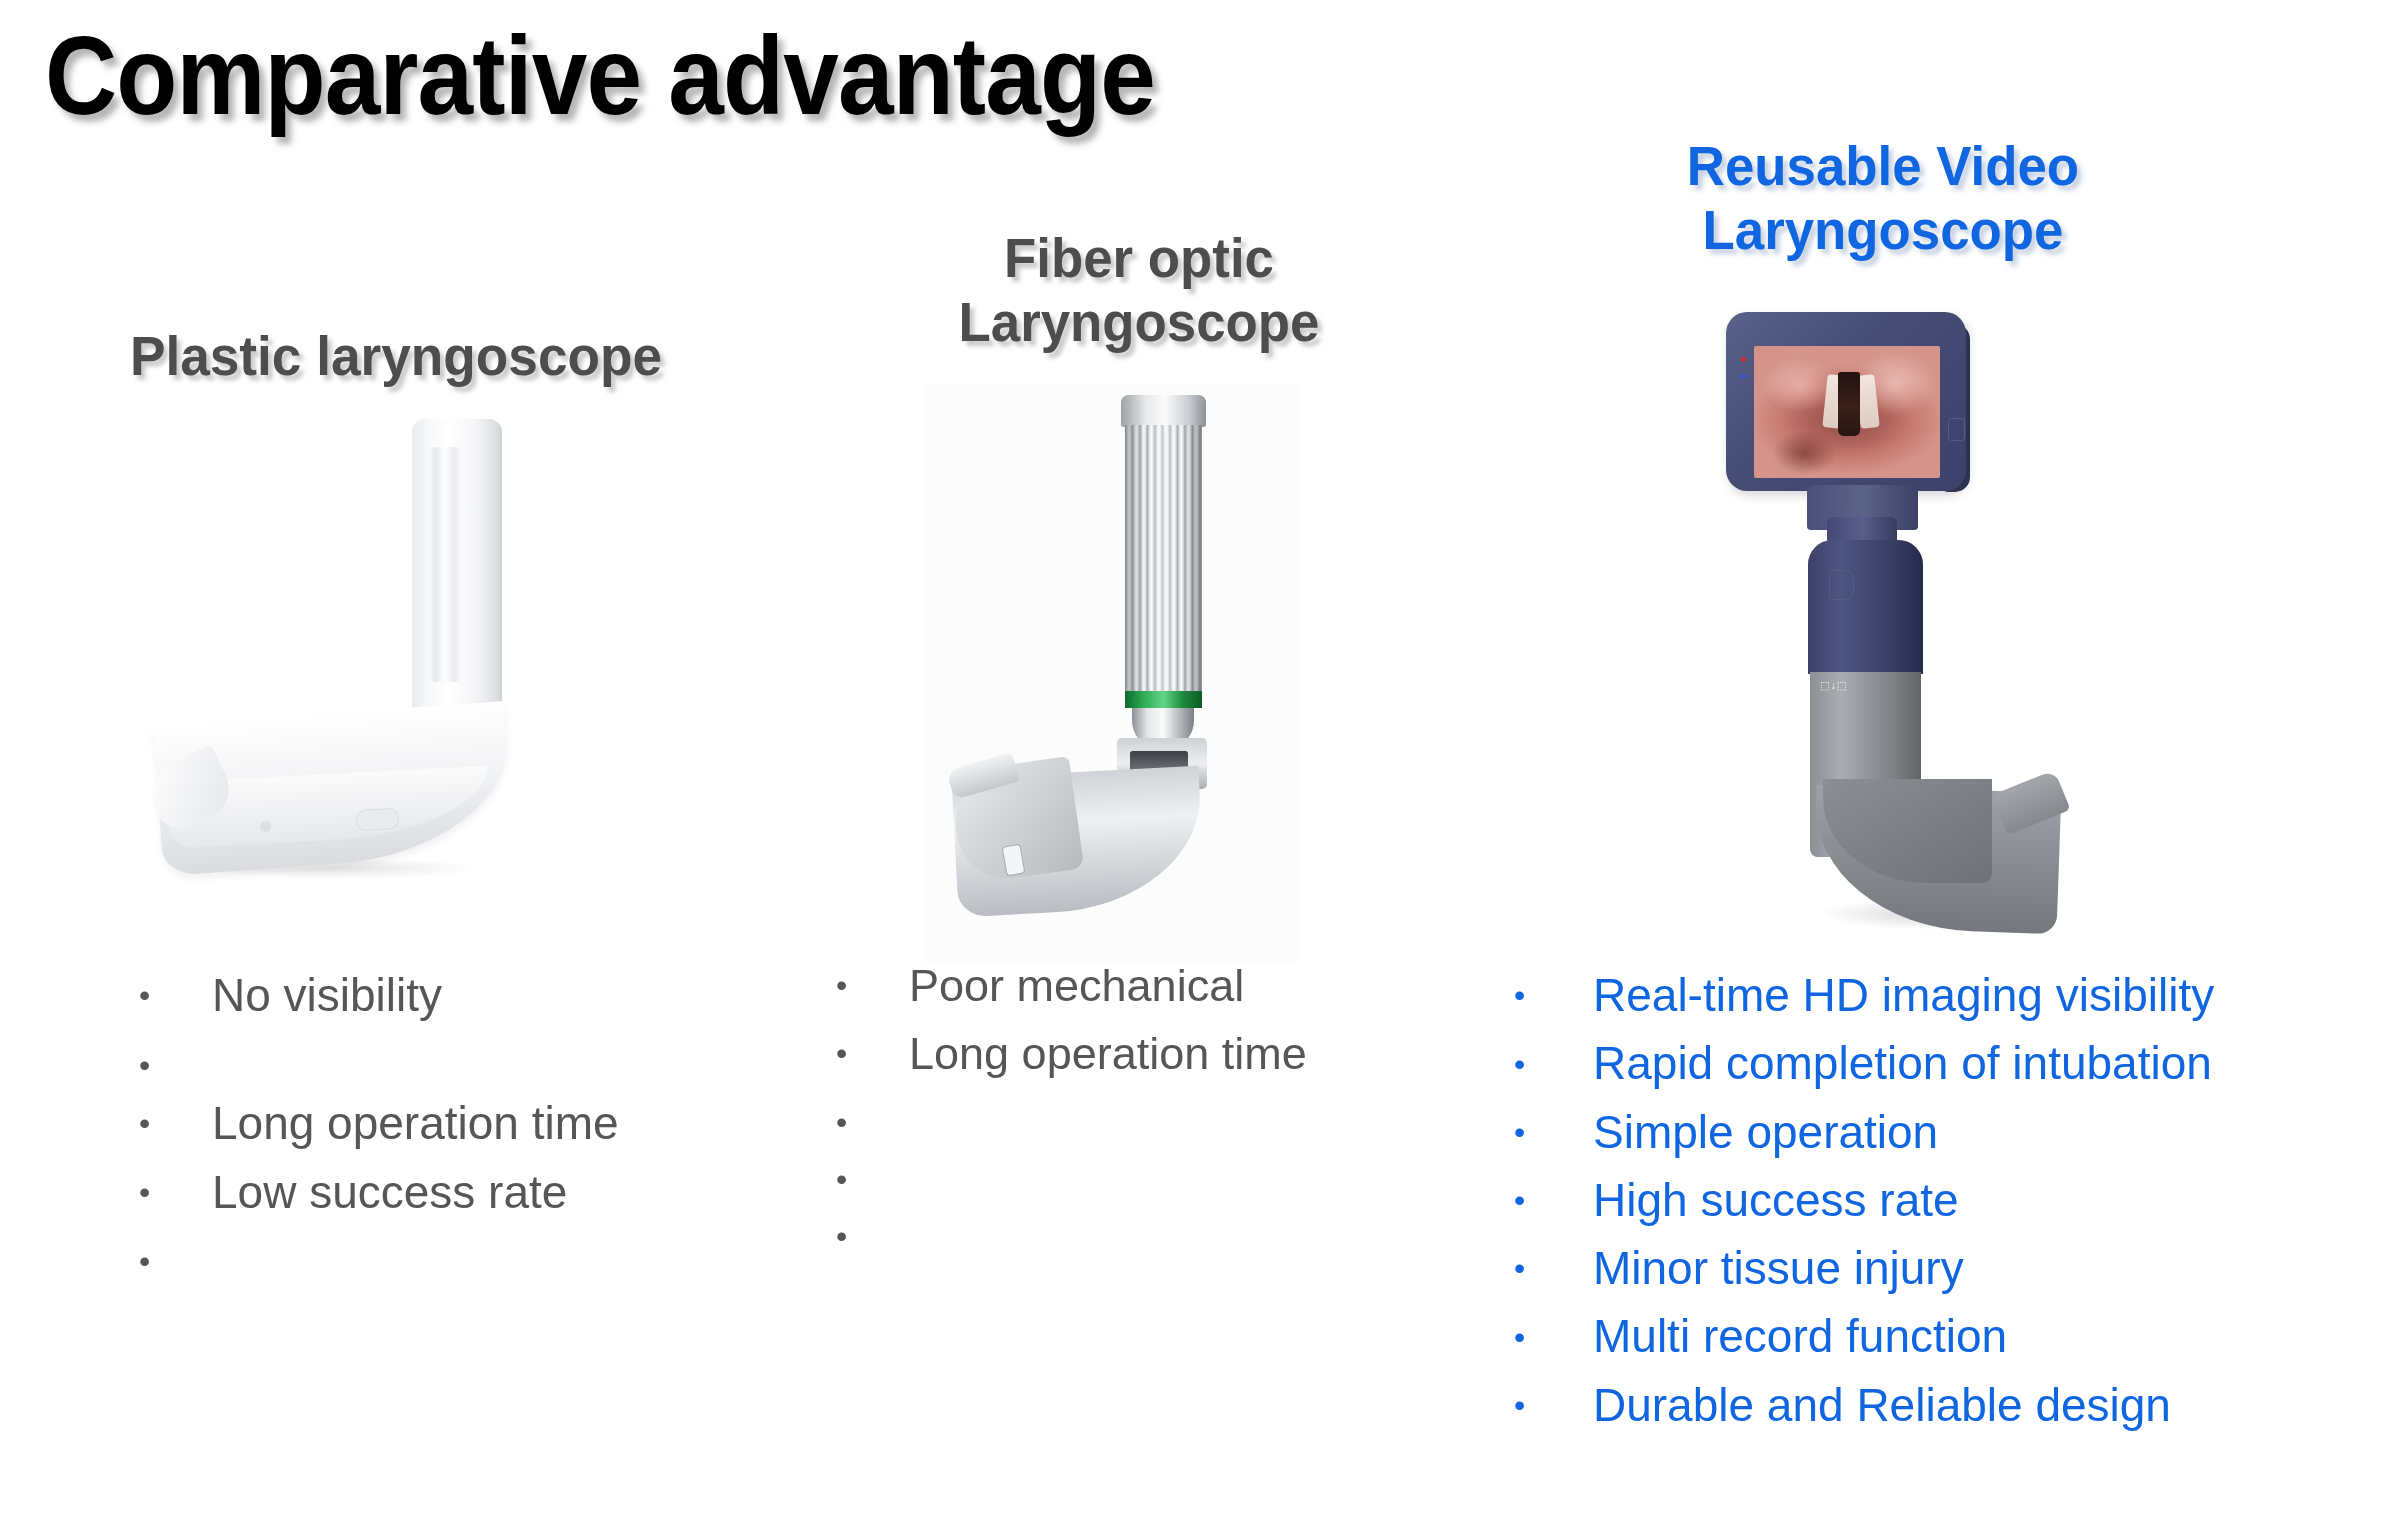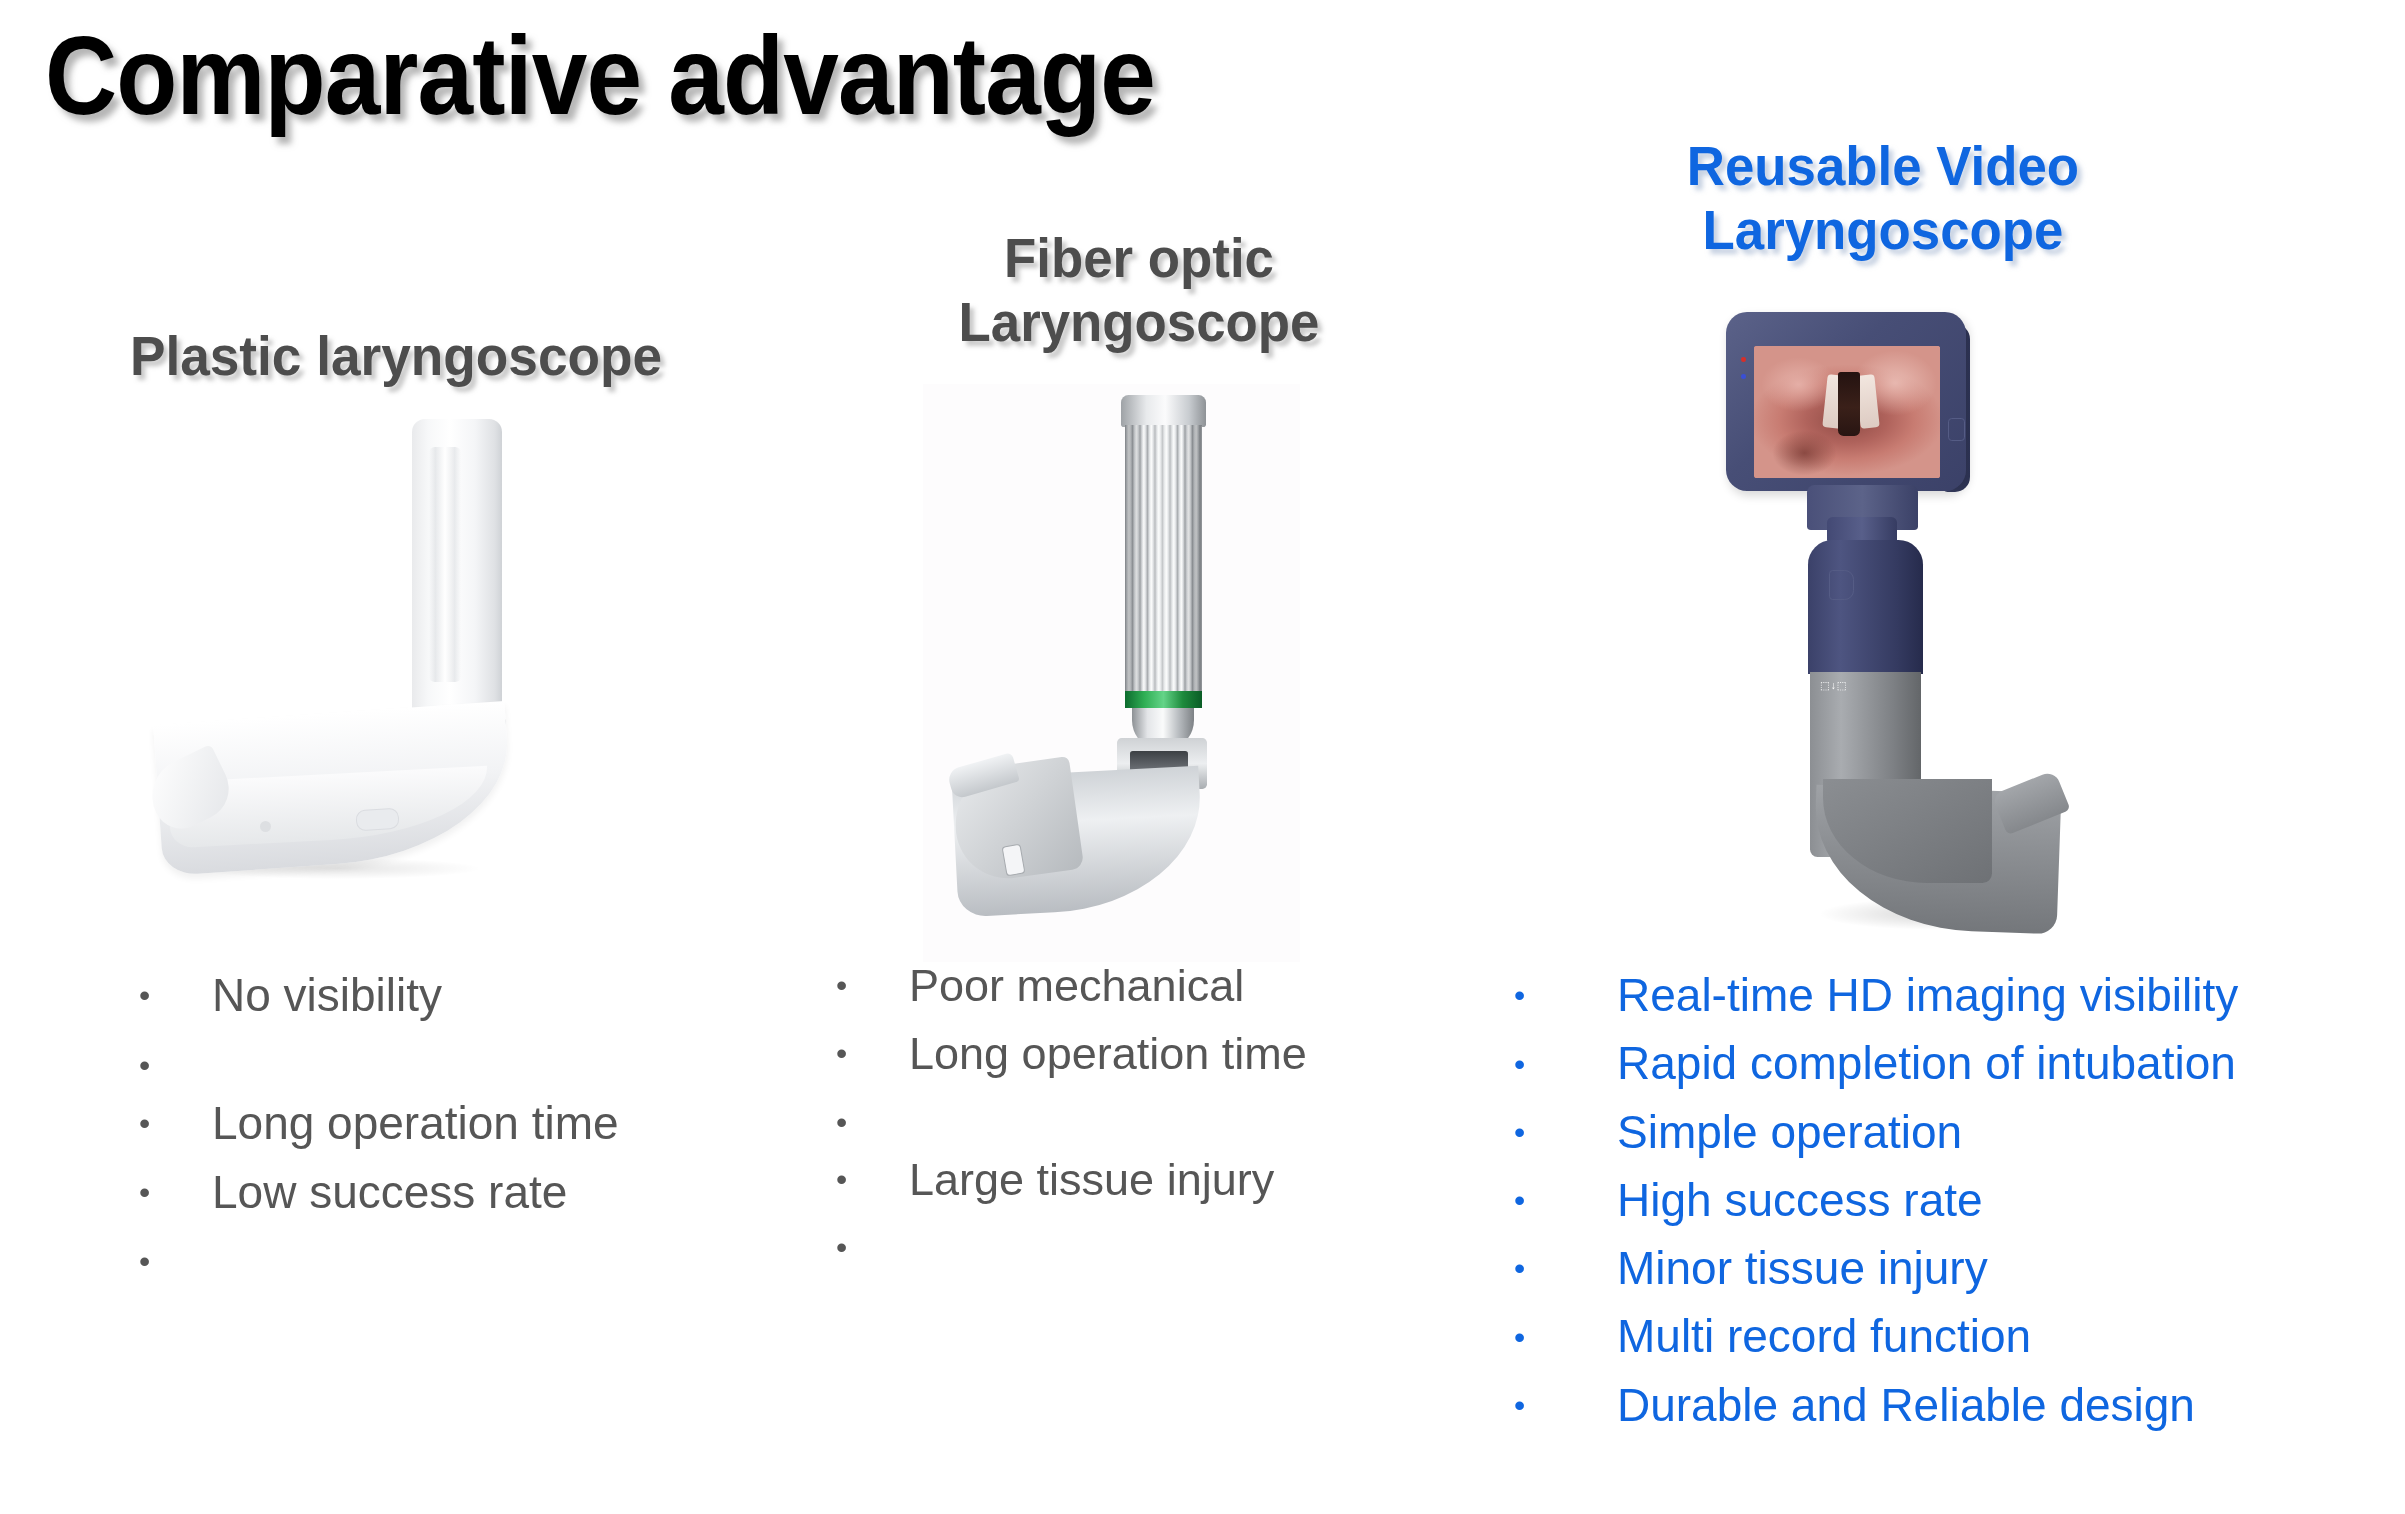--- a/index.html
+++ b/index.html
@@ -121,21 +121,21 @@
   #list-video {
     left: 1514px;
     top: 968px;
     width: 885px;
     font-size: 46px;
   }
   #list-video li,
   #list-video .bullet-dot { color: #0f66e0; }
   #list-video .bullet-row { margin-bottom: 14px; }
   #list-video .bullet-dot { padding-top: 11.3px; width: 79px; }
-  #list-video .bullet-text { line-height: 1.18; margin-left: 24px; }
+  #list-video .bullet-text { line-height: 1.18; }
 
   
   #img-plastic {
     position: absolute;
     left: 141px;
     top: 395px;
     width: 395px;
     height: 527px;
   }
   #img-plastic .handle {
@@ -613,21 +613,20 @@
     </div>
   </li>
   <li>
     <div class="bullet-row">
       <span class="bullet-dot">•</span>
     </div>
   </li>
   <li>
     <div class="bullet-row">
       <span class="bullet-dot">•</span>
-      <span class="bullet-text">Large tissue injury</span>
     </div>
   </li>
   <li>
     <div class="bullet-row">
       <span class="bullet-dot">•</span>
     </div>
   </li>
 </ul>
 
 <div id="heading-video" class="col-heading">

